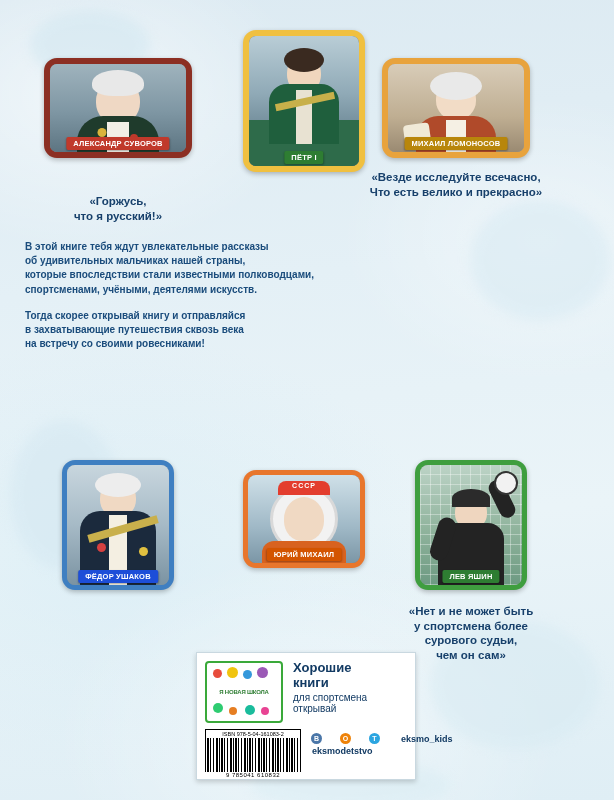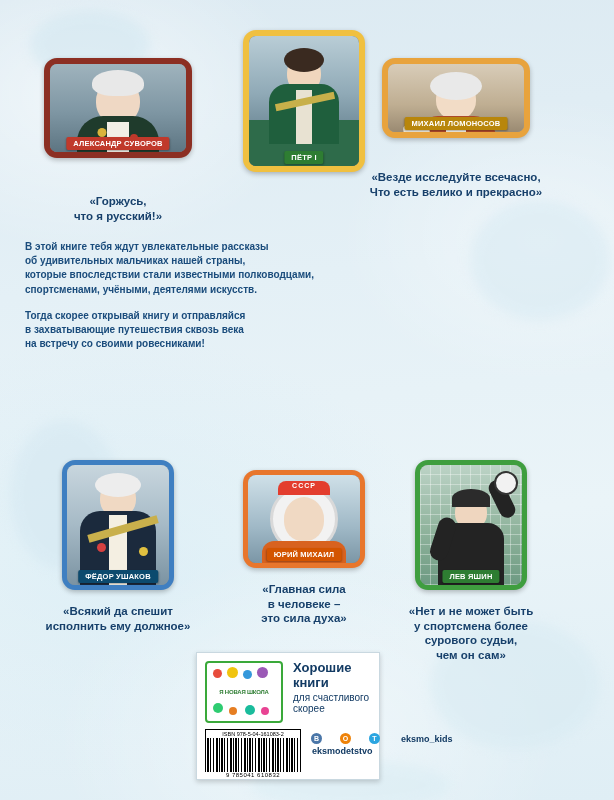--- a/index.html
+++ b/index.html
@@ -93,21 +93,21 @@
     padding-left: 25px;
   }
   .blurb p { margin: 0 0 12px 0; }
   .blurb p:last-child { margin-bottom: 0; }
 
   
   .pubcard {
     position: absolute;
     left: 196px;
     top: 652px;
-    width: 184px;
+    width: 220px;
     height: 128px;
     background: #ffffff;
     border: 1px solid #c9d8e0;
     box-shadow: 0 2px 5px rgba(0,0,0,.18);
     box-sizing: border-box;
   }
   .pub-top {
     display: flex;
     padding: 8px 8px 4px 8px;
   }
@@ -239,21 +239,21 @@
         <div style="position:absolute;left:50%;top:12px;transform:translateX(-50%);width:40px;height:24px;border-radius:50%;background:#3a2a20;"></div>
         <div style="position:absolute;left:50%;top:48px;transform:translateX(-50%);width:70px;height:60px;border-radius:18px 18px 0 0;background:#1f5f3d;"></div>
         <div style="position:absolute;left:50%;top:54px;transform:translateX(-50%);width:16px;height:54px;background:#e8e2d2;"></div>
         <div style="position:absolute;left:26px;top:62px;width:60px;height:7px;background:#c8b04a;transform:rotate(-12deg);"></div>
       </div>
       <div class="nameplate" style="background:#2e7d32; bottom:2px;">ПЁТР I</div>
     </div>
   </div>
 
   <div class="card" style="left:382px; top:58px; width:148px;">
-    <div class="frame" style="width:148px; height:80px; border:6px solid #e8a33d; background:#8e9aa3;">
+    <div class="frame" style="width:148px; height:100px; border:6px solid #e8a33d; background:#8e9aa3;">
       <div class="inner" style="background:linear-gradient(180deg,#d8ccb8 0%,#bfae92 60%,#9a8a72 100%);">
         <div style="position:absolute;left:50%;top:14px;transform:translateX(-50%);width:40px;height:42px;border-radius:50% 50% 46% 46%;background:#f2dcc6;"></div>
         <div style="position:absolute;left:50%;top:8px;transform:translateX(-50%);width:52px;height:28px;border-radius:50%;background:#e9e9e9;"></div>
         <div style="position:absolute;left:50%;top:52px;transform:translateX(-50%);width:80px;height:46px;border-radius:22px 22px 0 0;background:#b04a2a;"></div>
         <div style="position:absolute;left:50%;top:56px;transform:translateX(-50%);width:20px;height:42px;background:#f5f0e4;"></div>
         <div style="position:absolute;left:16px;top:60px;width:26px;height:20px;border-radius:4px;background:#f0ead8;transform:rotate(-8deg);"></div>
       </div>
       <div class="nameplate" style="background:#b8860b; bottom:2px;">МИХАИЛ ЛОМОНОСОВ</div>
     </div>
     <div class="quote" style="top:112px; left:-24px; width:196px; white-space:pre-line;">«Везде исследуйте всечасно,
@@ -274,40 +274,35 @@
     <div class="frame" style="width:112px; height:130px; border:5px solid #3f7fc1; background:#7f8f9a;">
       <div class="inner" style="background:linear-gradient(180deg,#c8d6de 0%,#a6bac6 50%,#7b93a2 100%);">
         <div style="position:absolute;left:50%;top:14px;transform:translateX(-50%);width:36px;height:38px;border-radius:50% 50% 45% 45%;background:#f0d9c3;"></div>
         <div style="position:absolute;left:50%;top:8px;transform:translateX(-50%);width:46px;height:24px;border-radius:50%;background:#ededed;"></div>
         <div style="position:absolute;left:50%;top:46px;transform:translateX(-50%);width:76px;height:74px;border-radius:20px 20px 0 0;background:#1b2a3d;"></div>
         <div style="position:absolute;left:50%;top:50px;transform:translateX(-50%);width:18px;height:70px;background:#f4efe2;"></div>
         <div style="position:absolute;left:20px;top:60px;width:72px;height:8px;background:#c9b04c;transform:rotate(-16deg);"></div>
         <div style="position:absolute;left:30px;top:78px;width:9px;height:9px;border-radius:50%;background:#d64040;"></div>
         <div style="position:absolute;left:72px;top:82px;width:9px;height:9px;border-radius:50%;background:#e0c040;"></div>
       </div>
-      <div class="nameplate" style="background:#0c4a6e; bottom:2px;">ФЁДОР УШАКОВ</div>
-    </div>
-    <div class="quote" style="top:144px; left:-30px; width:172px; white-space:pre-line;">«Всякий да спешит
-исполнить ему должное»</div>
+      <div class="nameplate" style="background:#1d4ed8; bottom:2px;">ФЁДОР УШАКОВ</div>
+    </div>
   </div>
 
   <div class="card" style="left:243px; top:470px; width:122px;">
     <div class="frame" style="width:122px; height:98px; border:5px solid #e8762c; background:#6a7f8c;">
       <div class="inner" style="background:linear-gradient(180deg,#cfe0e8 0%,#9fb8c6 60%,#7b96a6 100%);">
         <div style="position:absolute;left:50%;top:10px;transform:translateX(-50%);width:62px;height:62px;border-radius:50%;background:#f2f2f2;border:3px solid #d9d9d9;"></div>
         <div style="position:absolute;left:50%;top:22px;transform:translateX(-50%);width:40px;height:44px;border-radius:50% 50% 45% 45%;background:#f0d9c3;"></div>
         <div style="position:absolute;left:50%;top:6px;transform:translateX(-50%);width:52px;height:14px;border-radius:8px 8px 0 0;background:#e33d2e;"></div>
         <div style="position:absolute;left:50%;top:7px;transform:translateX(-50%);font-size:7px;color:#fff;font-weight:bold;letter-spacing:1px;">СССР</div>
         <div style="position:absolute;left:50%;bottom:0;transform:translateX(-50%);width:84px;height:22px;border-radius:12px 12px 0 0;background:#d8621f;"></div>
       </div>
       <div class="nameplate" style="background:#d35400; bottom:2px;">ЮРИЙ МИХАИЛ</div>
     </div>
-    <div class="quote" style="top:112px; left:-18px; width:158px; white-space:pre-line;">«Главная сила
-в человеке –
-это сила духа»</div>
   </div>
 
   <div class="card" style="left:415px; top:460px; width:112px;">
     <div class="frame" style="width:112px; height:130px; border:5px solid #3f9e3f; background:#6f8a7a;padding-left:10px;">
       <div class="inner" style="background:linear-gradient(180deg,#bcd3c6 0%,#8fb39c 55%,#6d9a82 100%);">
         <div style="position:absolute;left:0;top:0;width:100%;height:100%;background-image:repeating-linear-gradient(90deg, rgba(255,255,255,.35) 0 1px, transparent 1px 10px), repeating-linear-gradient(0deg, rgba(255,255,255,.35) 0 1px, transparent 1px 10px);"></div>
         <div style="position:absolute;left:50%;top:30px;transform:translateX(-50%);width:32px;height:34px;border-radius:50% 50% 45% 45%;background:#efd6bf;"></div>
         <div style="position:absolute;left:50%;top:24px;transform:translateX(-50%);width:38px;height:18px;border-radius:50% 50% 0 0;background:#2b2b2b;"></div>
         <div style="position:absolute;left:50%;top:58px;transform:translateX(-50%);width:66px;height:62px;border-radius:16px 16px 0 0;background:#232323;"></div>
         <div style="position:absolute;left:14px;top:52px;width:18px;height:44px;border-radius:9px;background:#232323;transform:rotate(18deg);"></div>
@@ -333,22 +328,22 @@
           <div class="dot" style="left:6px;  top:40px; width:10px; height:10px; background:#2ecc71;"></div>
           <div class="dot" style="left:22px; top:44px; width:8px;  height:8px;  background:#e67e22;"></div>
           <div class="dot" style="left:38px; top:42px; width:10px; height:10px; background:#1abc9c;"></div>
           <div class="dot" style="left:54px; top:44px; width:8px;  height:8px;  background:#e84393;"></div>
         </div>
         <div class="word">Я НОВАЯ ШКОЛА</div>
       </div>
       <div class="pub-title">
         <div class="l1">Хорошие</div>
         <div class="l2">книги</div>
-        <div class="l3">для счастливого</div>
-        <div class="l4">скорее</div>
+        <div class="l3">для спортсмена</div>
+        <div class="l4">открывай</div>
       </div>
     </div>
     <div class="pub-bottom">
       <div class="barcode-box">
         <div class="isbn-text">ISBN 978-5-04-161083-2</div>
         <div class="barcode"></div>
         <div class="barcode-num">9 785041 610832</div>
       </div>
       <div class="social">
         <div class="social-row">

